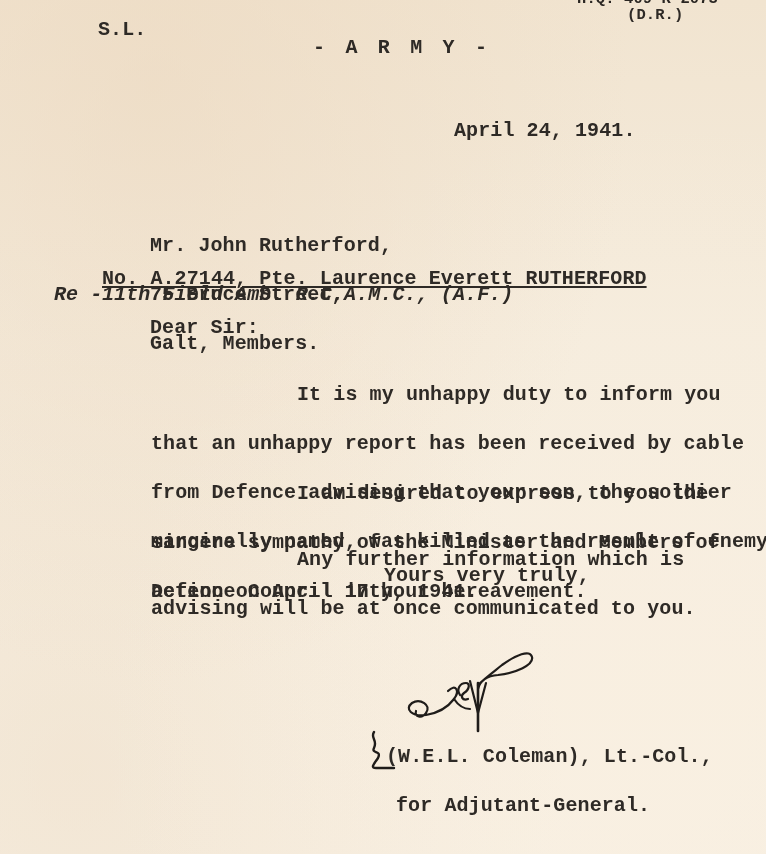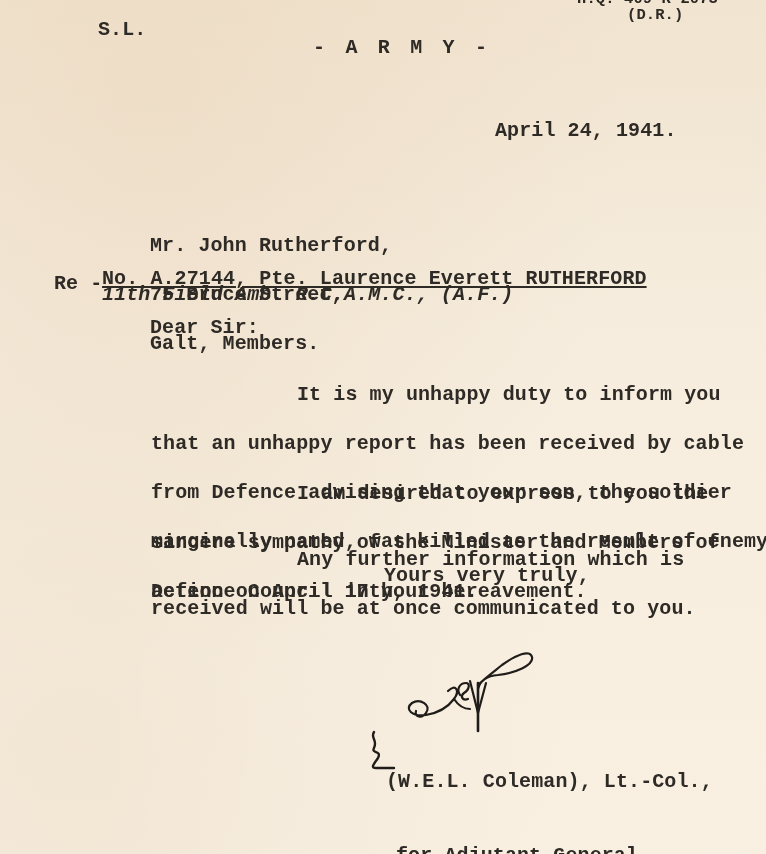--- a/index.html
+++ b/index.html
@@ -48,32 +48,32 @@
       left: 98px;
     }
     .army {
       top: 40px;
       left: 313px;
       letter-spacing: 4.2px;
     }
     .date {
       top: 123px;
       left: 454px;
-      margin-left: 41px;
     }
     .address {
       top: 205px;
       left: 150px;
     }
     .address div {
       height: 16.4px;
     }
     .re-label {
-      top: 276px;
+      top: 287px;
       left: 54px;
+      font-style: italic;
     }
     .re-line1 {
       top: 271px;
       left: 102px;
       text-decoration: underline;
       text-underline-offset: 2px;
       text-decoration-thickness: 1.5px;
     }
     .re-line2 {
       top: 287px;
@@ -99,21 +99,20 @@
     .closing {
       top: 568px;
       left: 384px;
     }
     .sig-block {
       top: 716px;
       left: 386px;
     }
     .sig-block div {
       height: 16.4px;
-      margin-top: 25px;
     }
     .sig-block .l2, .sig-block .l3 {
       padding-left: 10px;
     }
     .signature {
       position: absolute;
       left: 398px;
       top: 643px;
       width: 140px;
       height: 90px;
@@ -160,21 +159,21 @@
   </div>
 
   <div class="t para p2">
     <div class="indent">I am desired to express to you the</div>
     <div>sincere sympathy of the Minister and Members of</div>
     <div>Defence Council in your bereavement.</div>
   </div>
 
   <div class="t para p3">
     <div class="indent">Any further information which is</div>
-    <div>received will be at once communicated to you.</div>
+    <div>advising will be at once communicated to you.</div>
   </div>
 
   <div class="t closing">Yours very truly,</div>
 
   <svg class="signature" viewBox="0 0 140 90">
     <g fill="none" stroke="#1f1c1a" stroke-width="2.2" stroke-linecap="round" stroke-linejoin="round">
       <path d="M50 48 C 58 40, 62 48, 56 56 C 50 64, 40 70, 28 72 C 14 74, 6 66, 14 60 C 22 55, 34 62, 28 70 C 24 76, 16 74, 18 68"></path>
       <path d="M56 56 C 60 62, 66 66, 72 66"></path>
       <path d="M62 52 C 58 46, 62 40, 68 40 C 72 40, 72 46, 66 50 C 62 53, 64 58, 70 56"></path>
       <path d="M72 38 L 80 70 L 88 40"></path>

